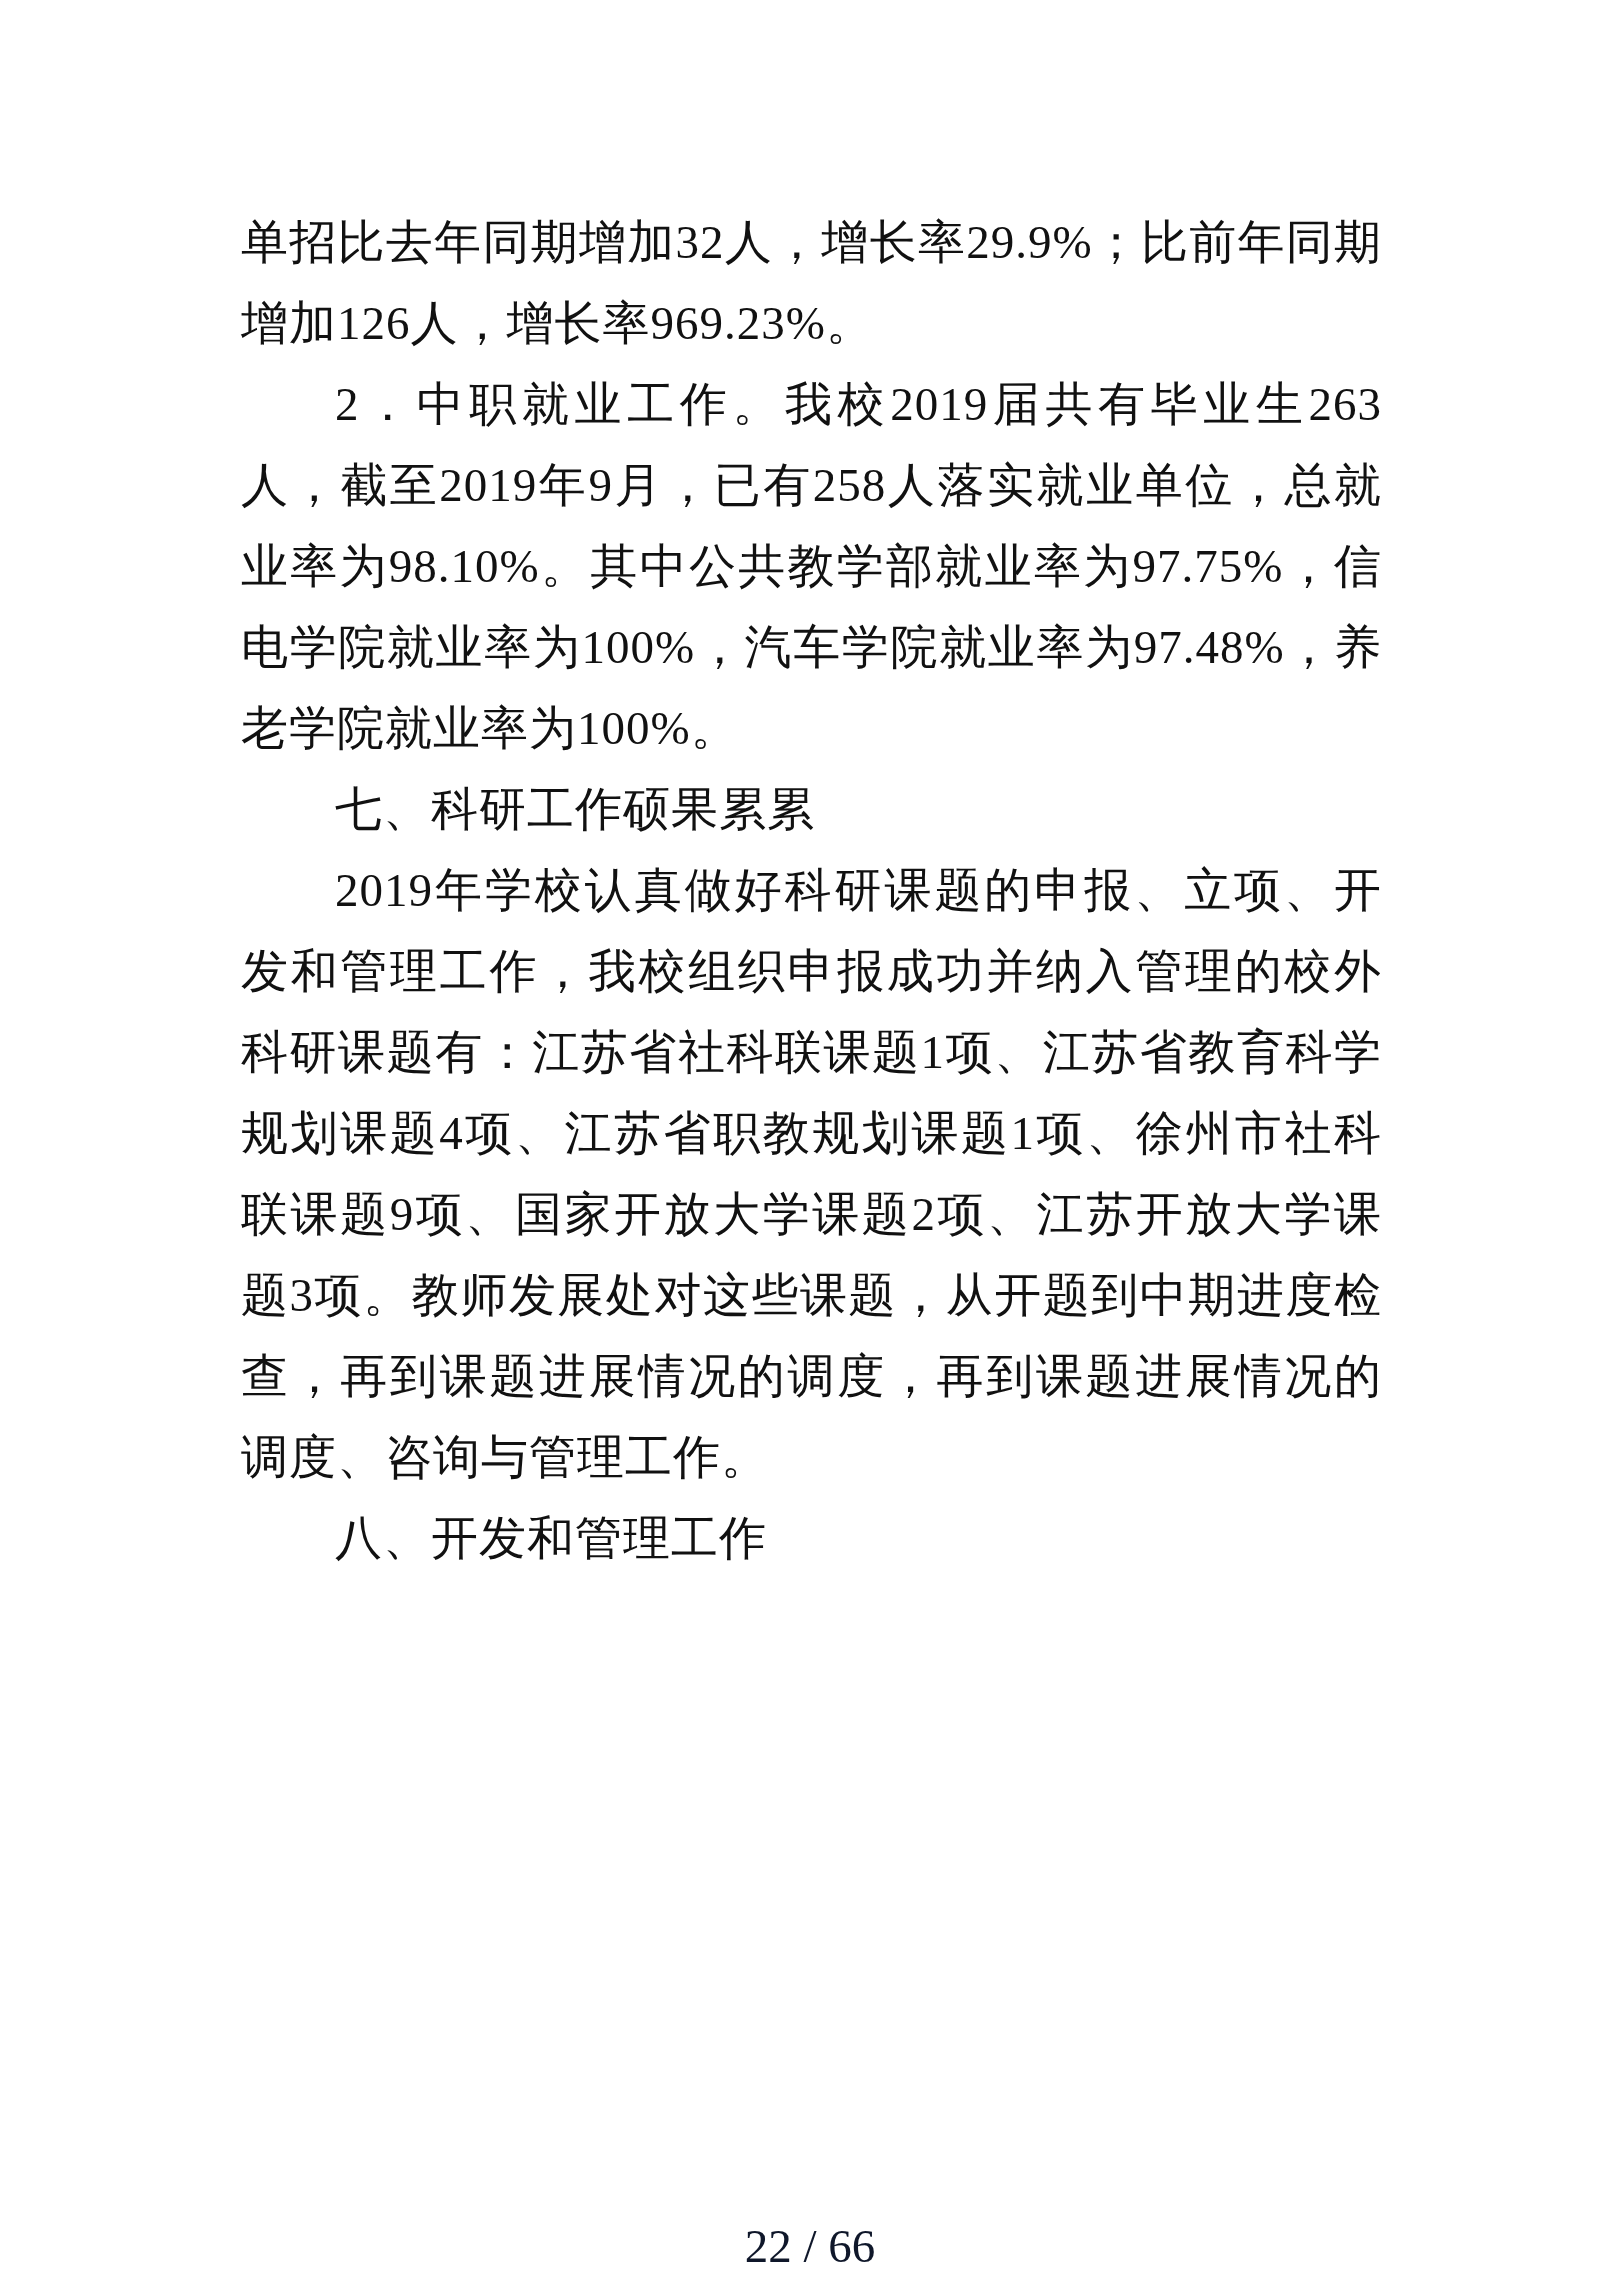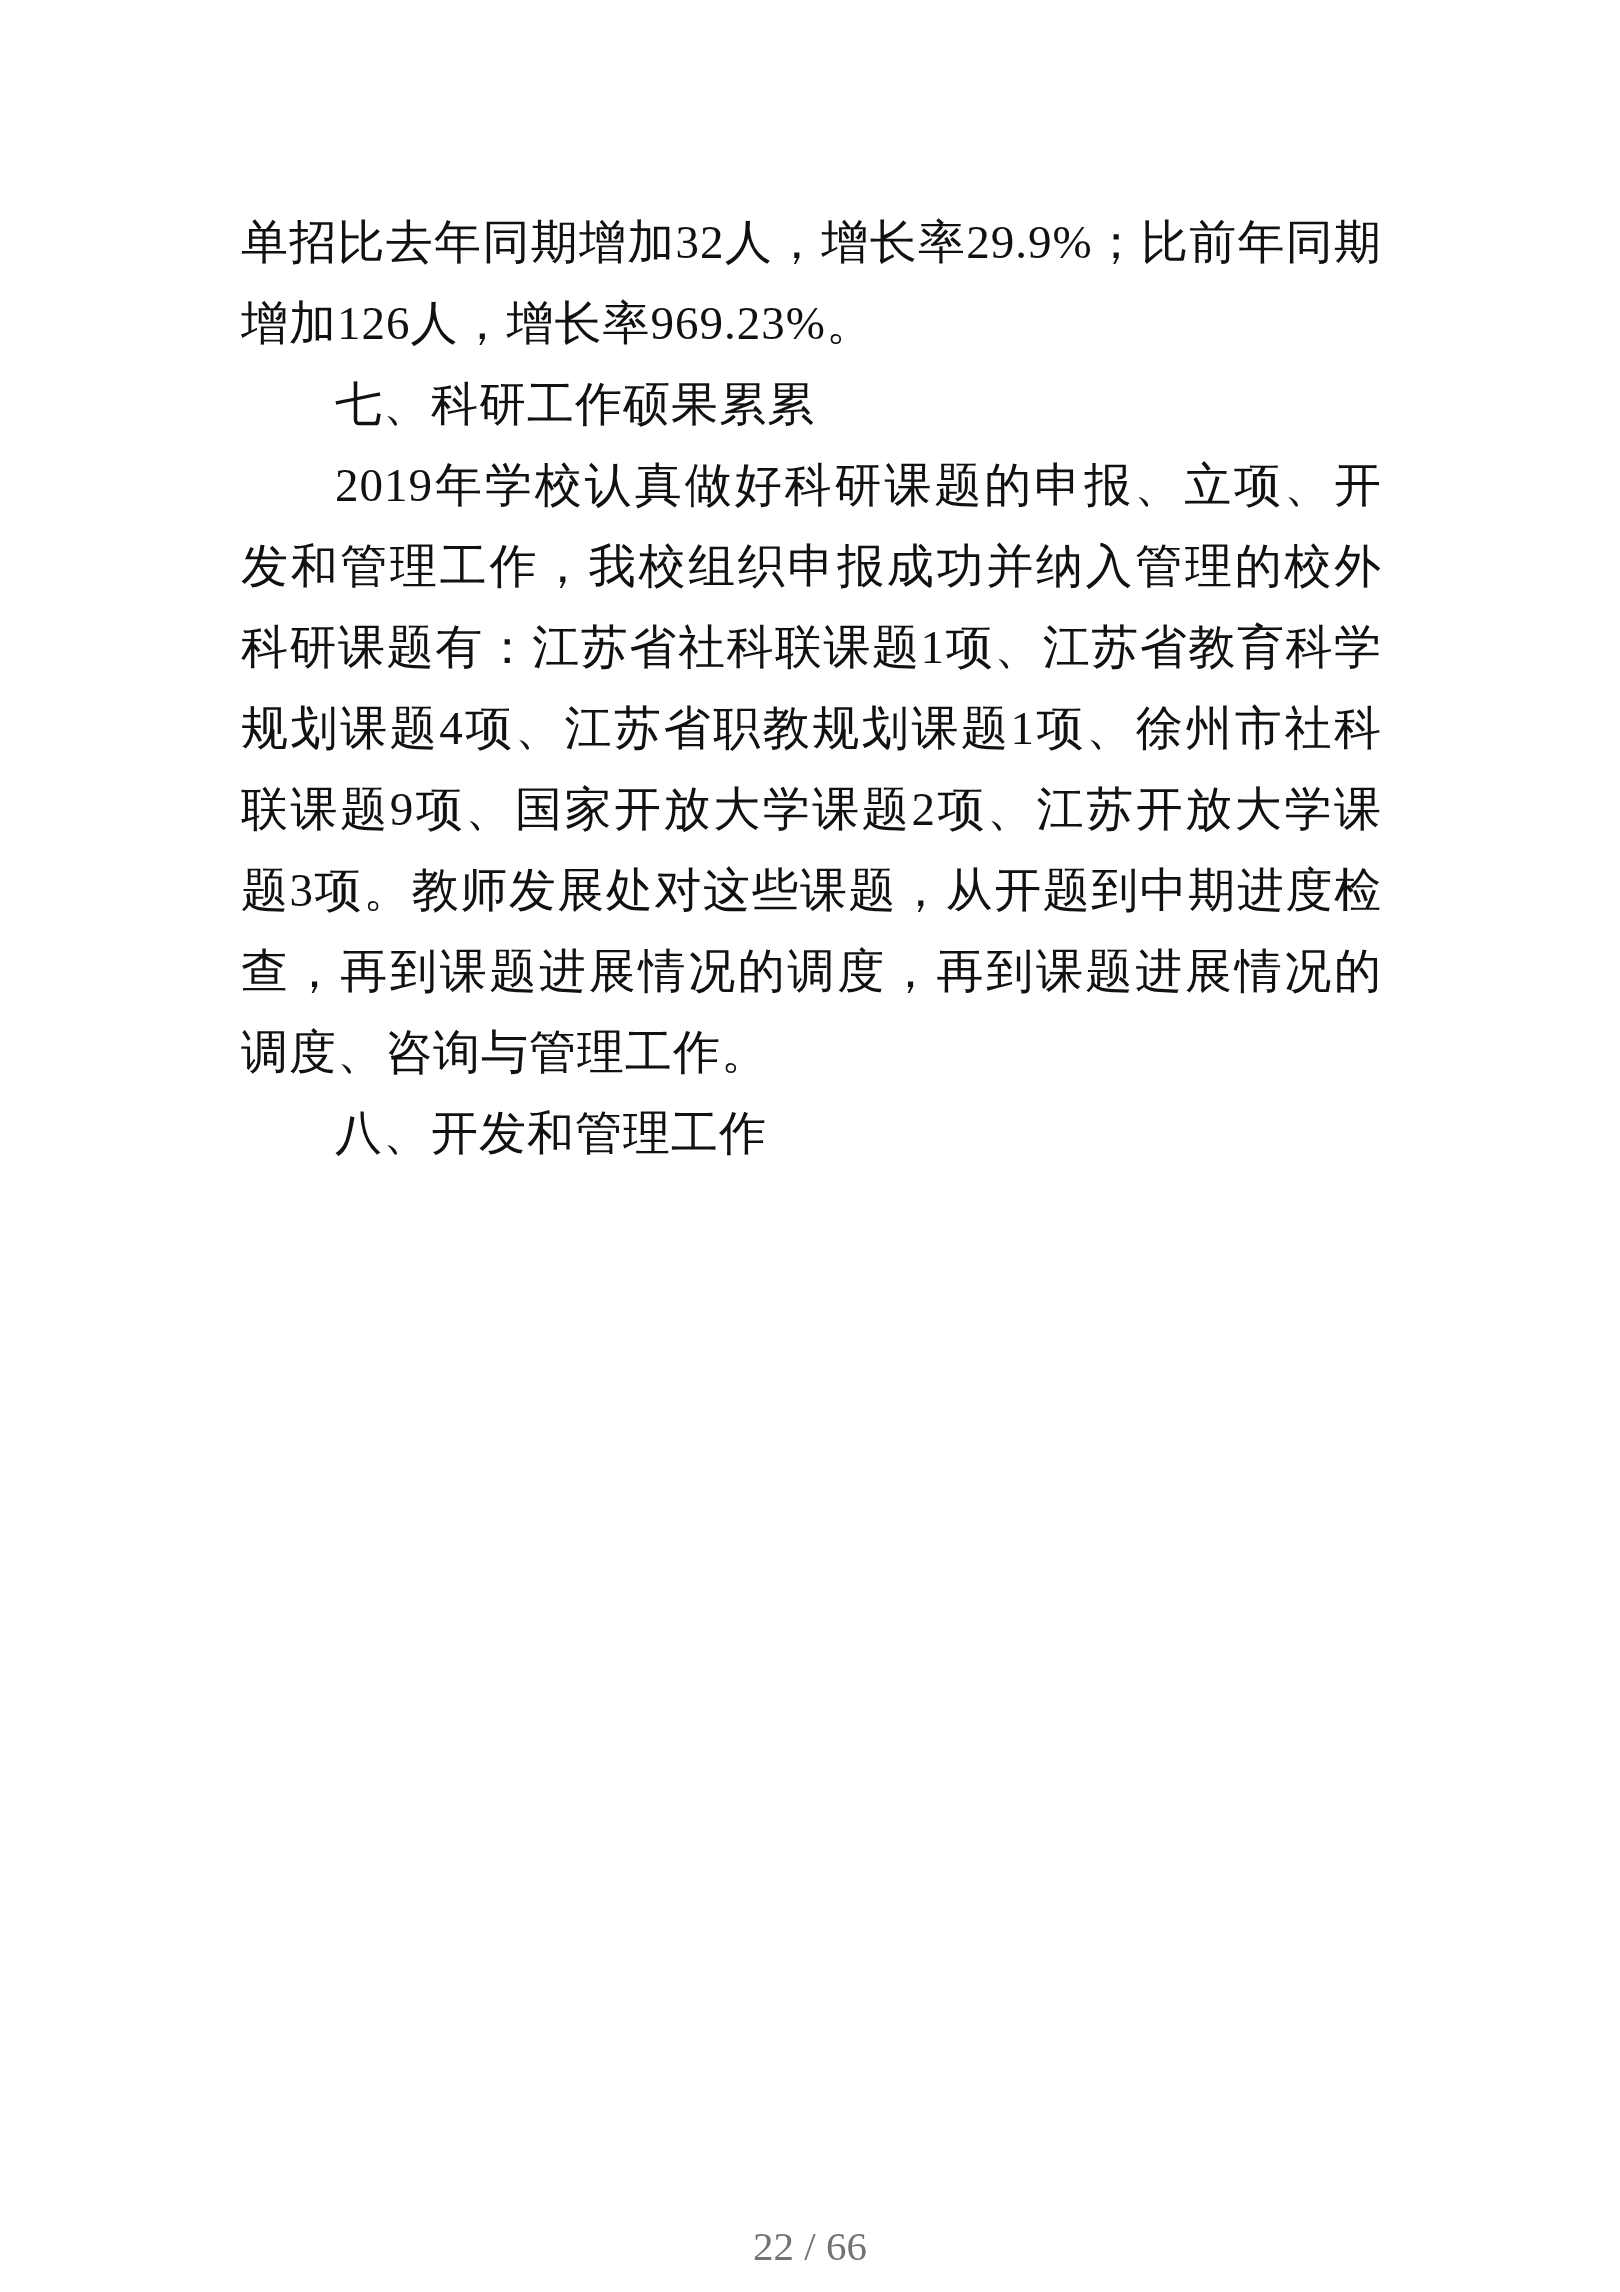--- a/index.html
+++ b/index.html
@@ -34,31 +34,32 @@
   }
   .content p.indent {
     text-indent: 2em;
   }
   .footer {
     position: absolute;
     left: 0;
     top: 2223px;
     width: 100%;
     text-align: center;
-    font-size: 41px;
+    font-size: 47px;
     line-height: 47px;
-    color: #737373;
+    color: #0f172a;
   }
 </style>
 </head>
 <body>
 
 <div class="page">
   <main class="content">
     <p>单招比去年同期增加32人，增长率29.9%；比前年同期增加126人，增长率969.23%。</p>
+    <p class="indent">2．中职就业工作。我校2019届共有毕业生263人，截至2019年9月，已有258人落实就业单位，总就业率为98.10%。其中公共教学部就业率为97.75%，信电学院就业率为100%，汽车学院就业率为97.48%，养老学院就业率为100%。</p>
     <p class="indent">七、科研工作硕果累累</p>
     <p class="indent">2019年学校认真做好科研课题的申报、立项、开发和管理工作，我校组织申报成功并纳入管理的校外科研课题有：江苏省社科联课题1项、江苏省教育科学规划课题4项、江苏省职教规划课题1项、徐州市社科联课题9项、国家开放大学课题2项、江苏开放大学课题3项。教师发展处对这些课题，从开题到中期进度检查，再到课题进展情况的调度，再到课题进展情况的调度、咨询与管理工作。</p>
     <p class="indent">八、开发和管理工作</p>
   </main>
 
   <div class="footer">
     <span>22 / 66</span>
   </div>
 </div>
 

